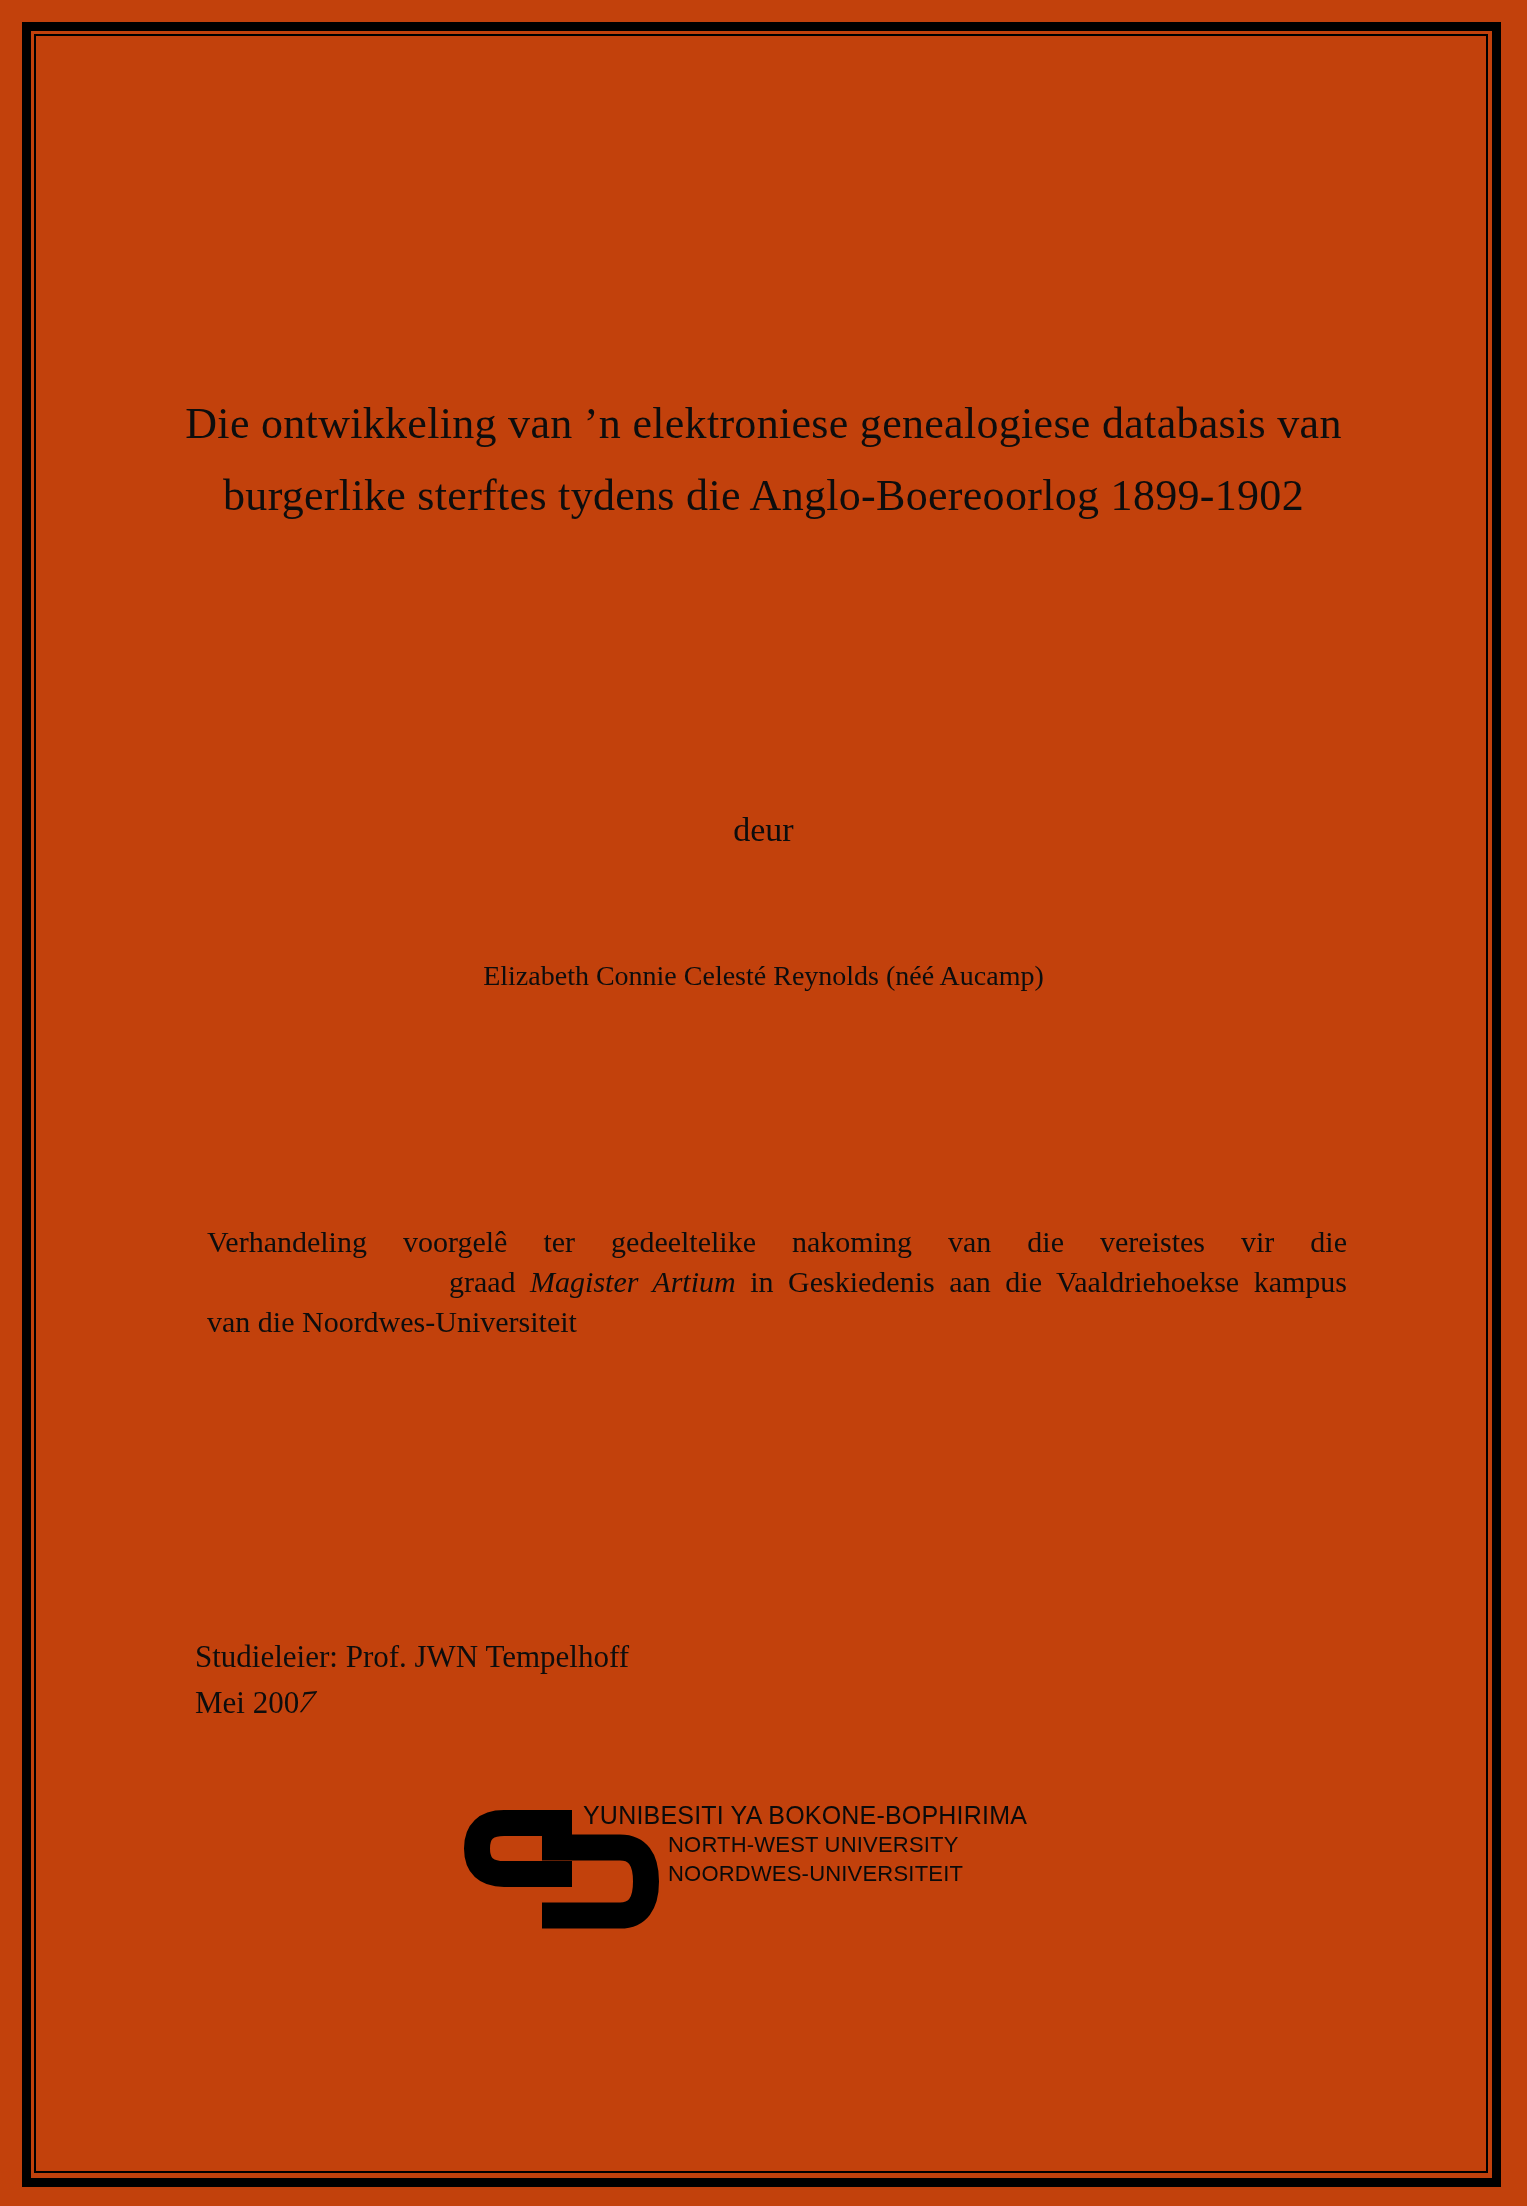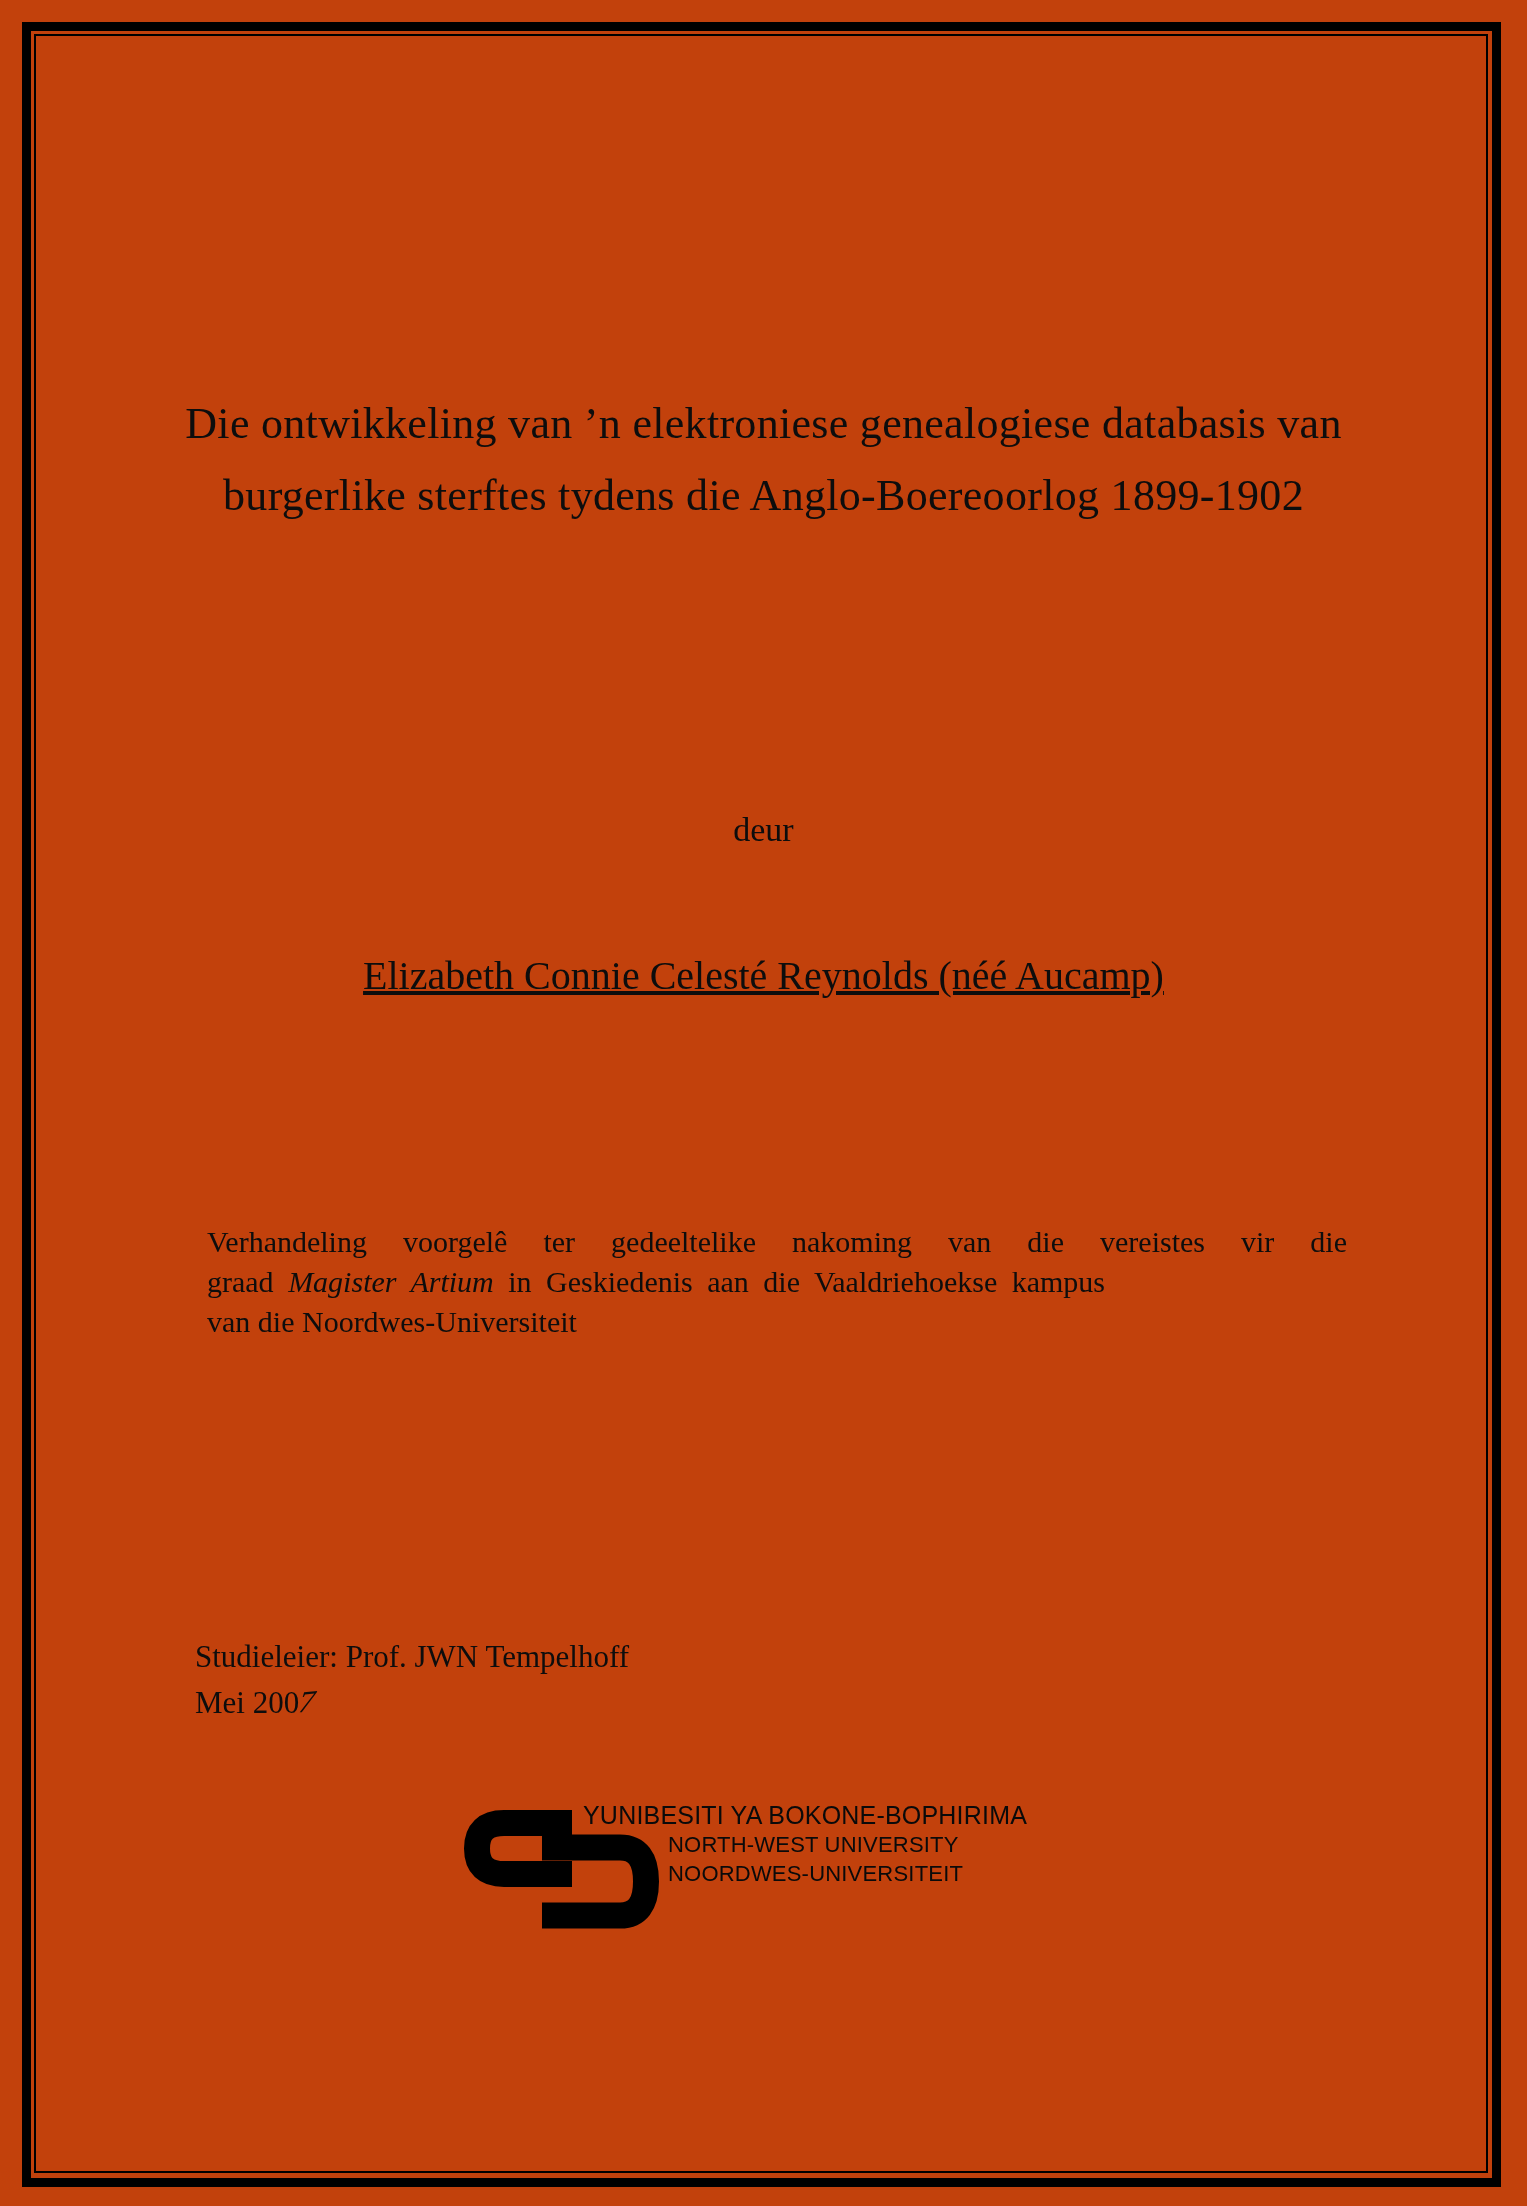--- a/index.html
+++ b/index.html
@@ -44,39 +44,39 @@
     left: 0; right: 0;
     text-align: center;
     font-size: 34px;
     line-height: 48px;
   }
   .author-line {
     position: absolute;
     top: 948px;
     left: 0; right: 0;
     text-align: center;
-    font-size: 40px;
+    font-size: 28px;
     line-height: 56px;
-    text-decoration: underline;
   }
   .description-block {
     position: absolute;
     top: 1222px;
     left: 195px;
     width: 1140px;
     font-size: 30px;
     line-height: 40px;
     margin-left: 12px;
   }
   .desc-line-1 {
     text-align: justify;
     text-align-last: justify;
   }
   .desc-line-2 {
     word-spacing: 7px;
+    text-align: right;
   }
   .italic { font-style: italic; }
   .supervisor-block {
     position: absolute;
     top: 1634px;
     left: 195px;
     font-size: 31px;
     line-height: 46px;
   }
   .seven-artifact {

